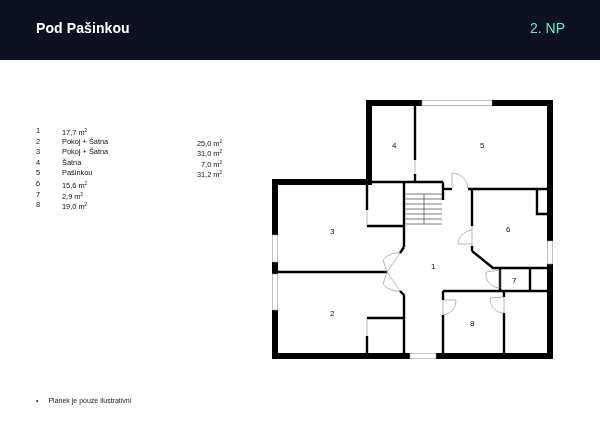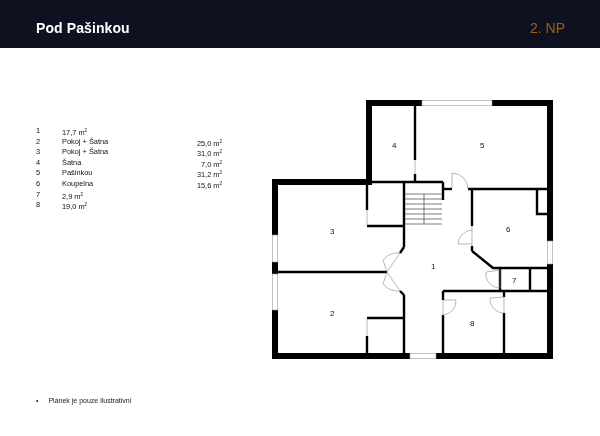--- a/index.html
+++ b/index.html
@@ -1,19 +1,19 @@
 <!DOCTYPE html>
 <html><head>
 <meta charset="utf-8">
 <style>
   html, body { margin: 0; padding: 0; }
   body { width: 600px; height: 436px; background: #ffffff; position: relative; overflow: hidden; font-family: "Liberation Sans", sans-serif; }
-  .header { position: absolute; left: 0; top: 0; width: 600px; height: 48px; background: #0d1120; }
+  .header { position: absolute; left: 0; top: 0; width: 600px; height: 60px; background: #0d1120; }
   .title { position: absolute; left: 36px; top: 20px; color: #ffffff; font-size: 14px; font-weight: bold; letter-spacing: 0.1px; }
-  .floor { position: absolute; right: 35px; top: 20px; color: #a16207; font-size: 14px; }
+  .floor { position: absolute; right: 35px; top: 20px; color: #5eead4; font-size: 14px; }
   .legend { position: absolute; left: 36px; top: 126px; width: 186px; }
   .legend-row { display: flex; height: 10.6px; font-size: 7.4px; color: #111; line-height: 10.6px; }
   .legend-num { width: 26px; }
   .legend-name { flex: 1; }
   .legend-area { text-align: right; }
   .legend-area sup { font-size: 4.5px; vertical-align: 3px; }
   .note { position: absolute; left: 36px; top: 397px; font-size: 7px; color: #222; }
   .note .bullet { margin-right: 8px; }
   .plan { position: absolute; left: 0; top: 0; }
   .room-label { font-family: "Liberation Sans", sans-serif; font-size: 8px; fill: #111; }
@@ -46,21 +46,20 @@
     <span class="legend-name">Šatna</span>
     <span class="legend-area"><span>7,0 m</span><sup>2</sup></span>
   </div>
   <div class="legend-row">
     <span class="legend-num">5</span>
     <span class="legend-name">Pašinkou</span>
     <span class="legend-area"><span>31,2 m</span><sup>2</sup></span>
   </div>
   <div class="legend-row">
     <span class="legend-num">6</span>
-    <span class="legend-name">Koupelna</span>
     <span class="legend-area"><span>15,6 m</span><sup>2</sup></span>
   </div>
   <div class="legend-row">
     <span class="legend-num">7</span>
     <span class="legend-area"><span>2,9 m</span><sup>2</sup></span>
   </div>
   <div class="legend-row">
     <span class="legend-num">8</span>
     <span class="legend-area"><span>19,0 m</span><sup>2</sup></span>
   </div>

